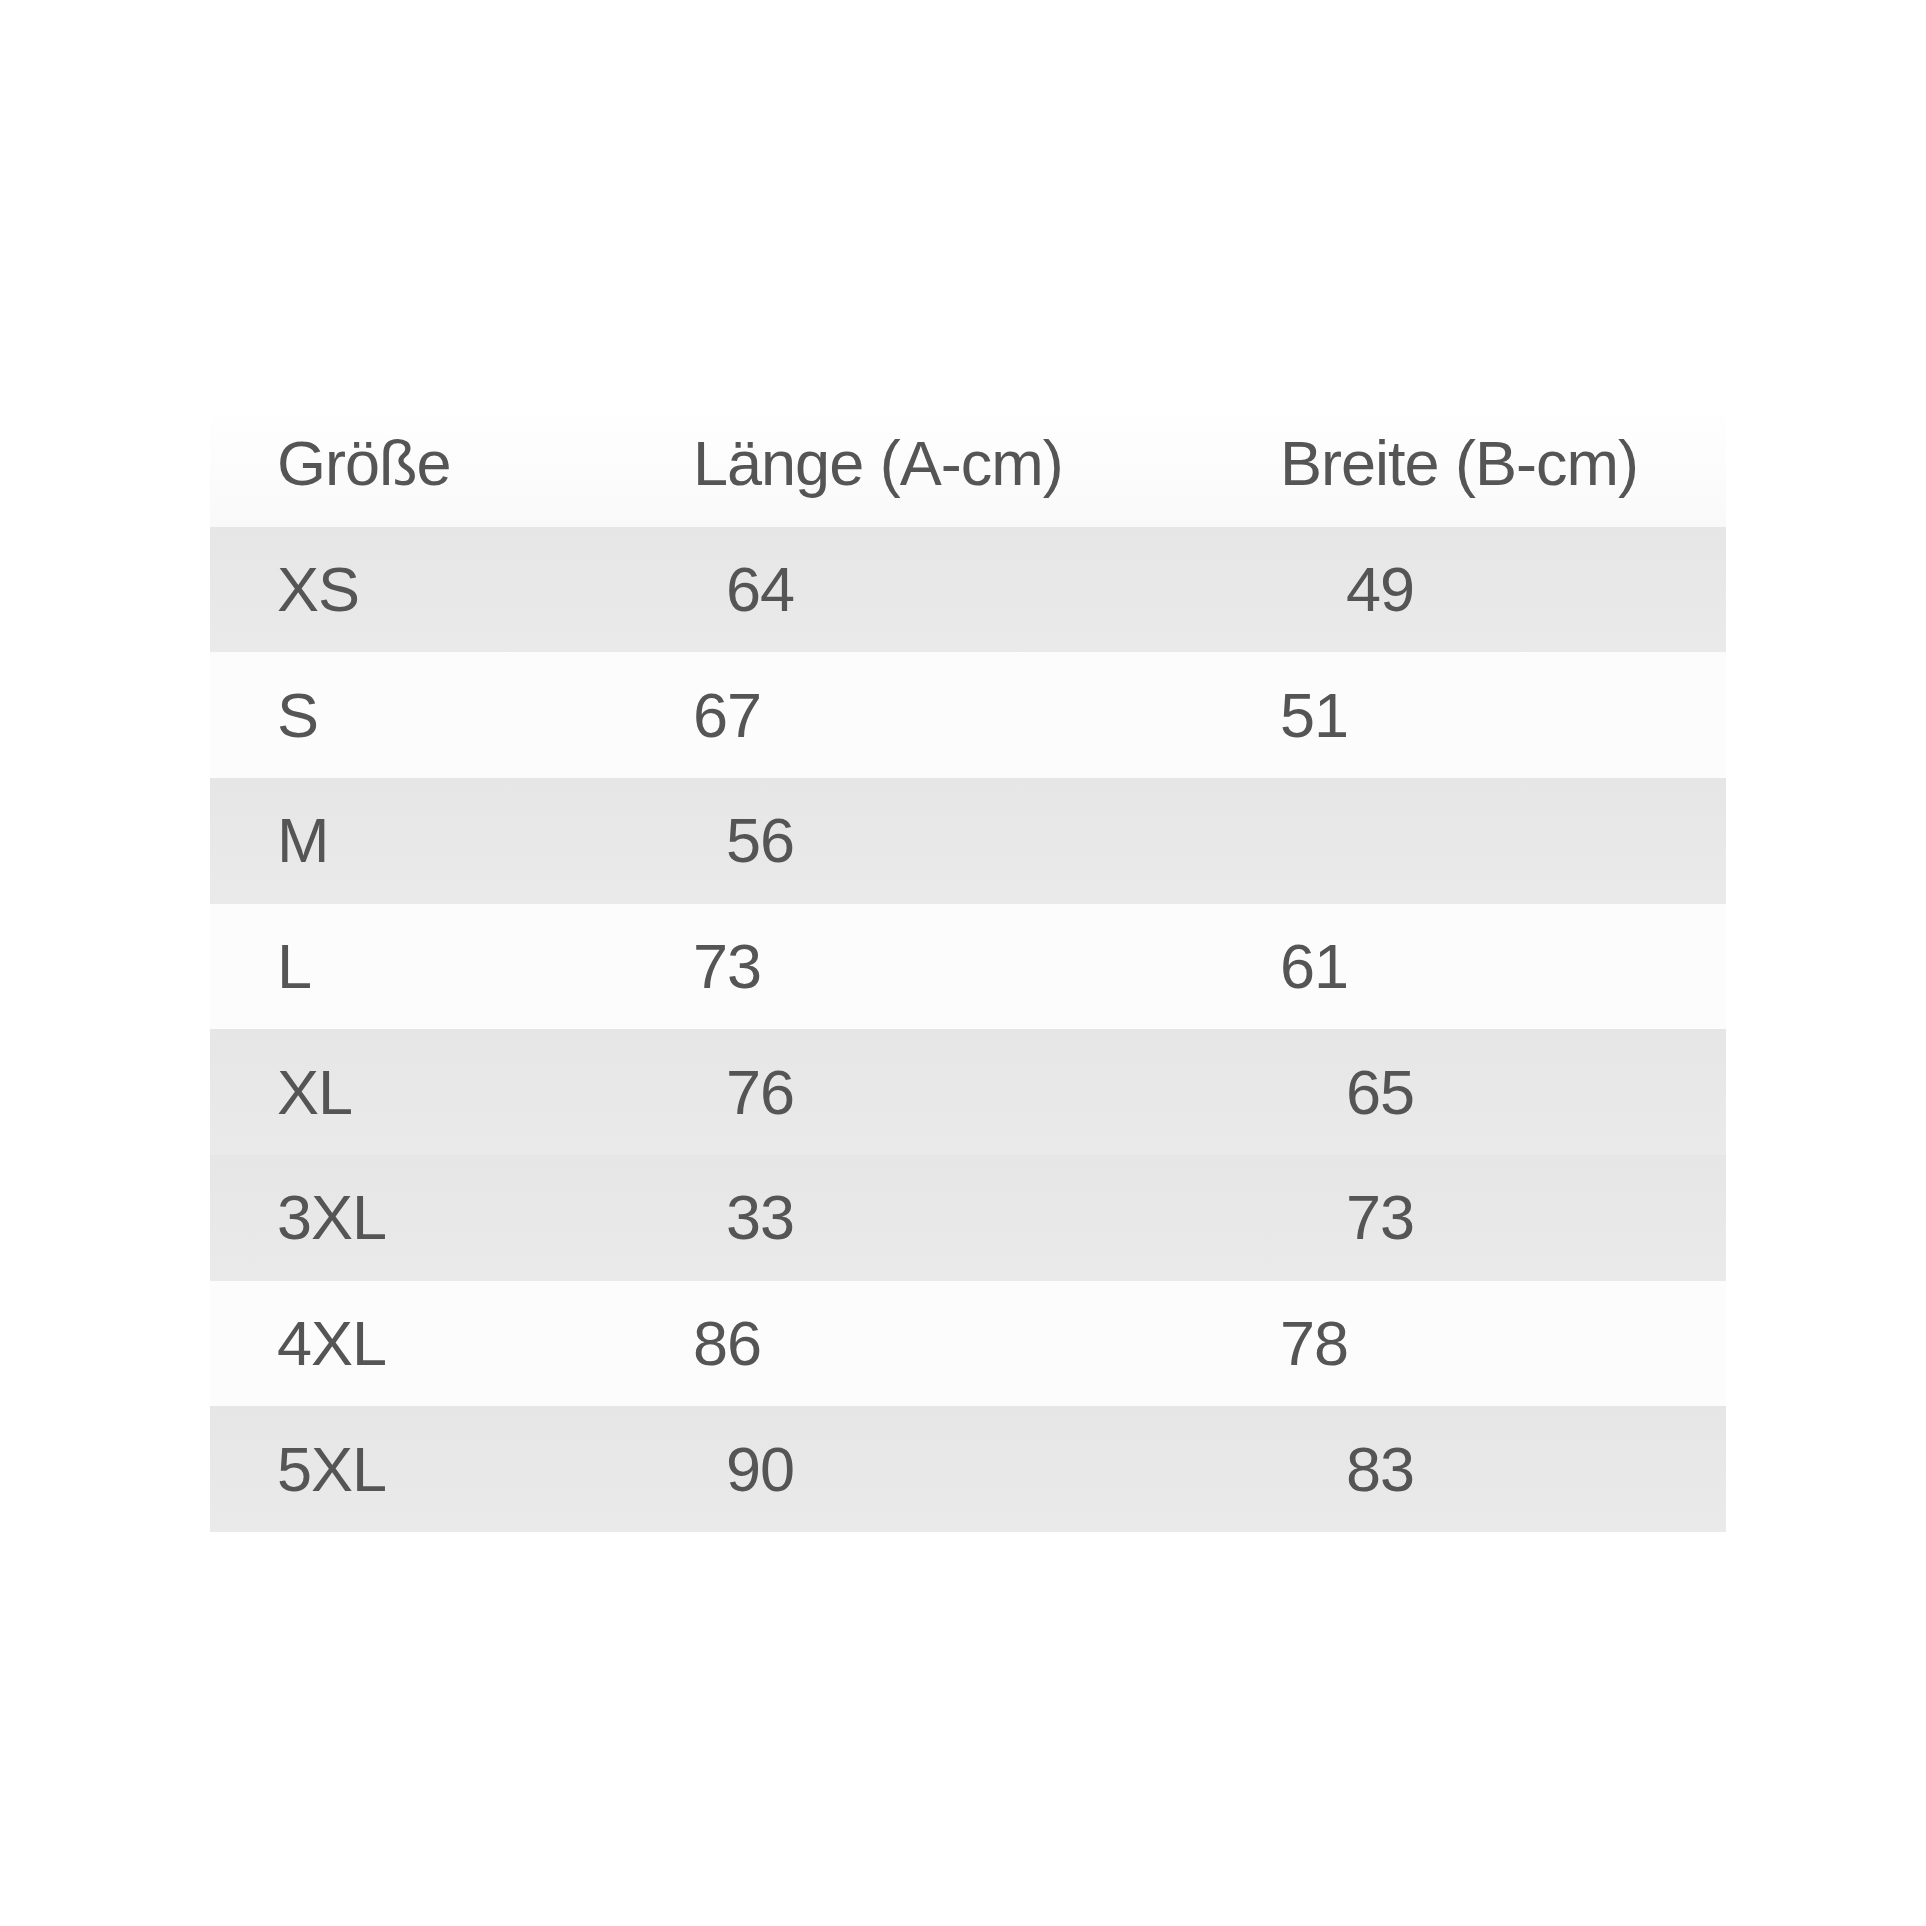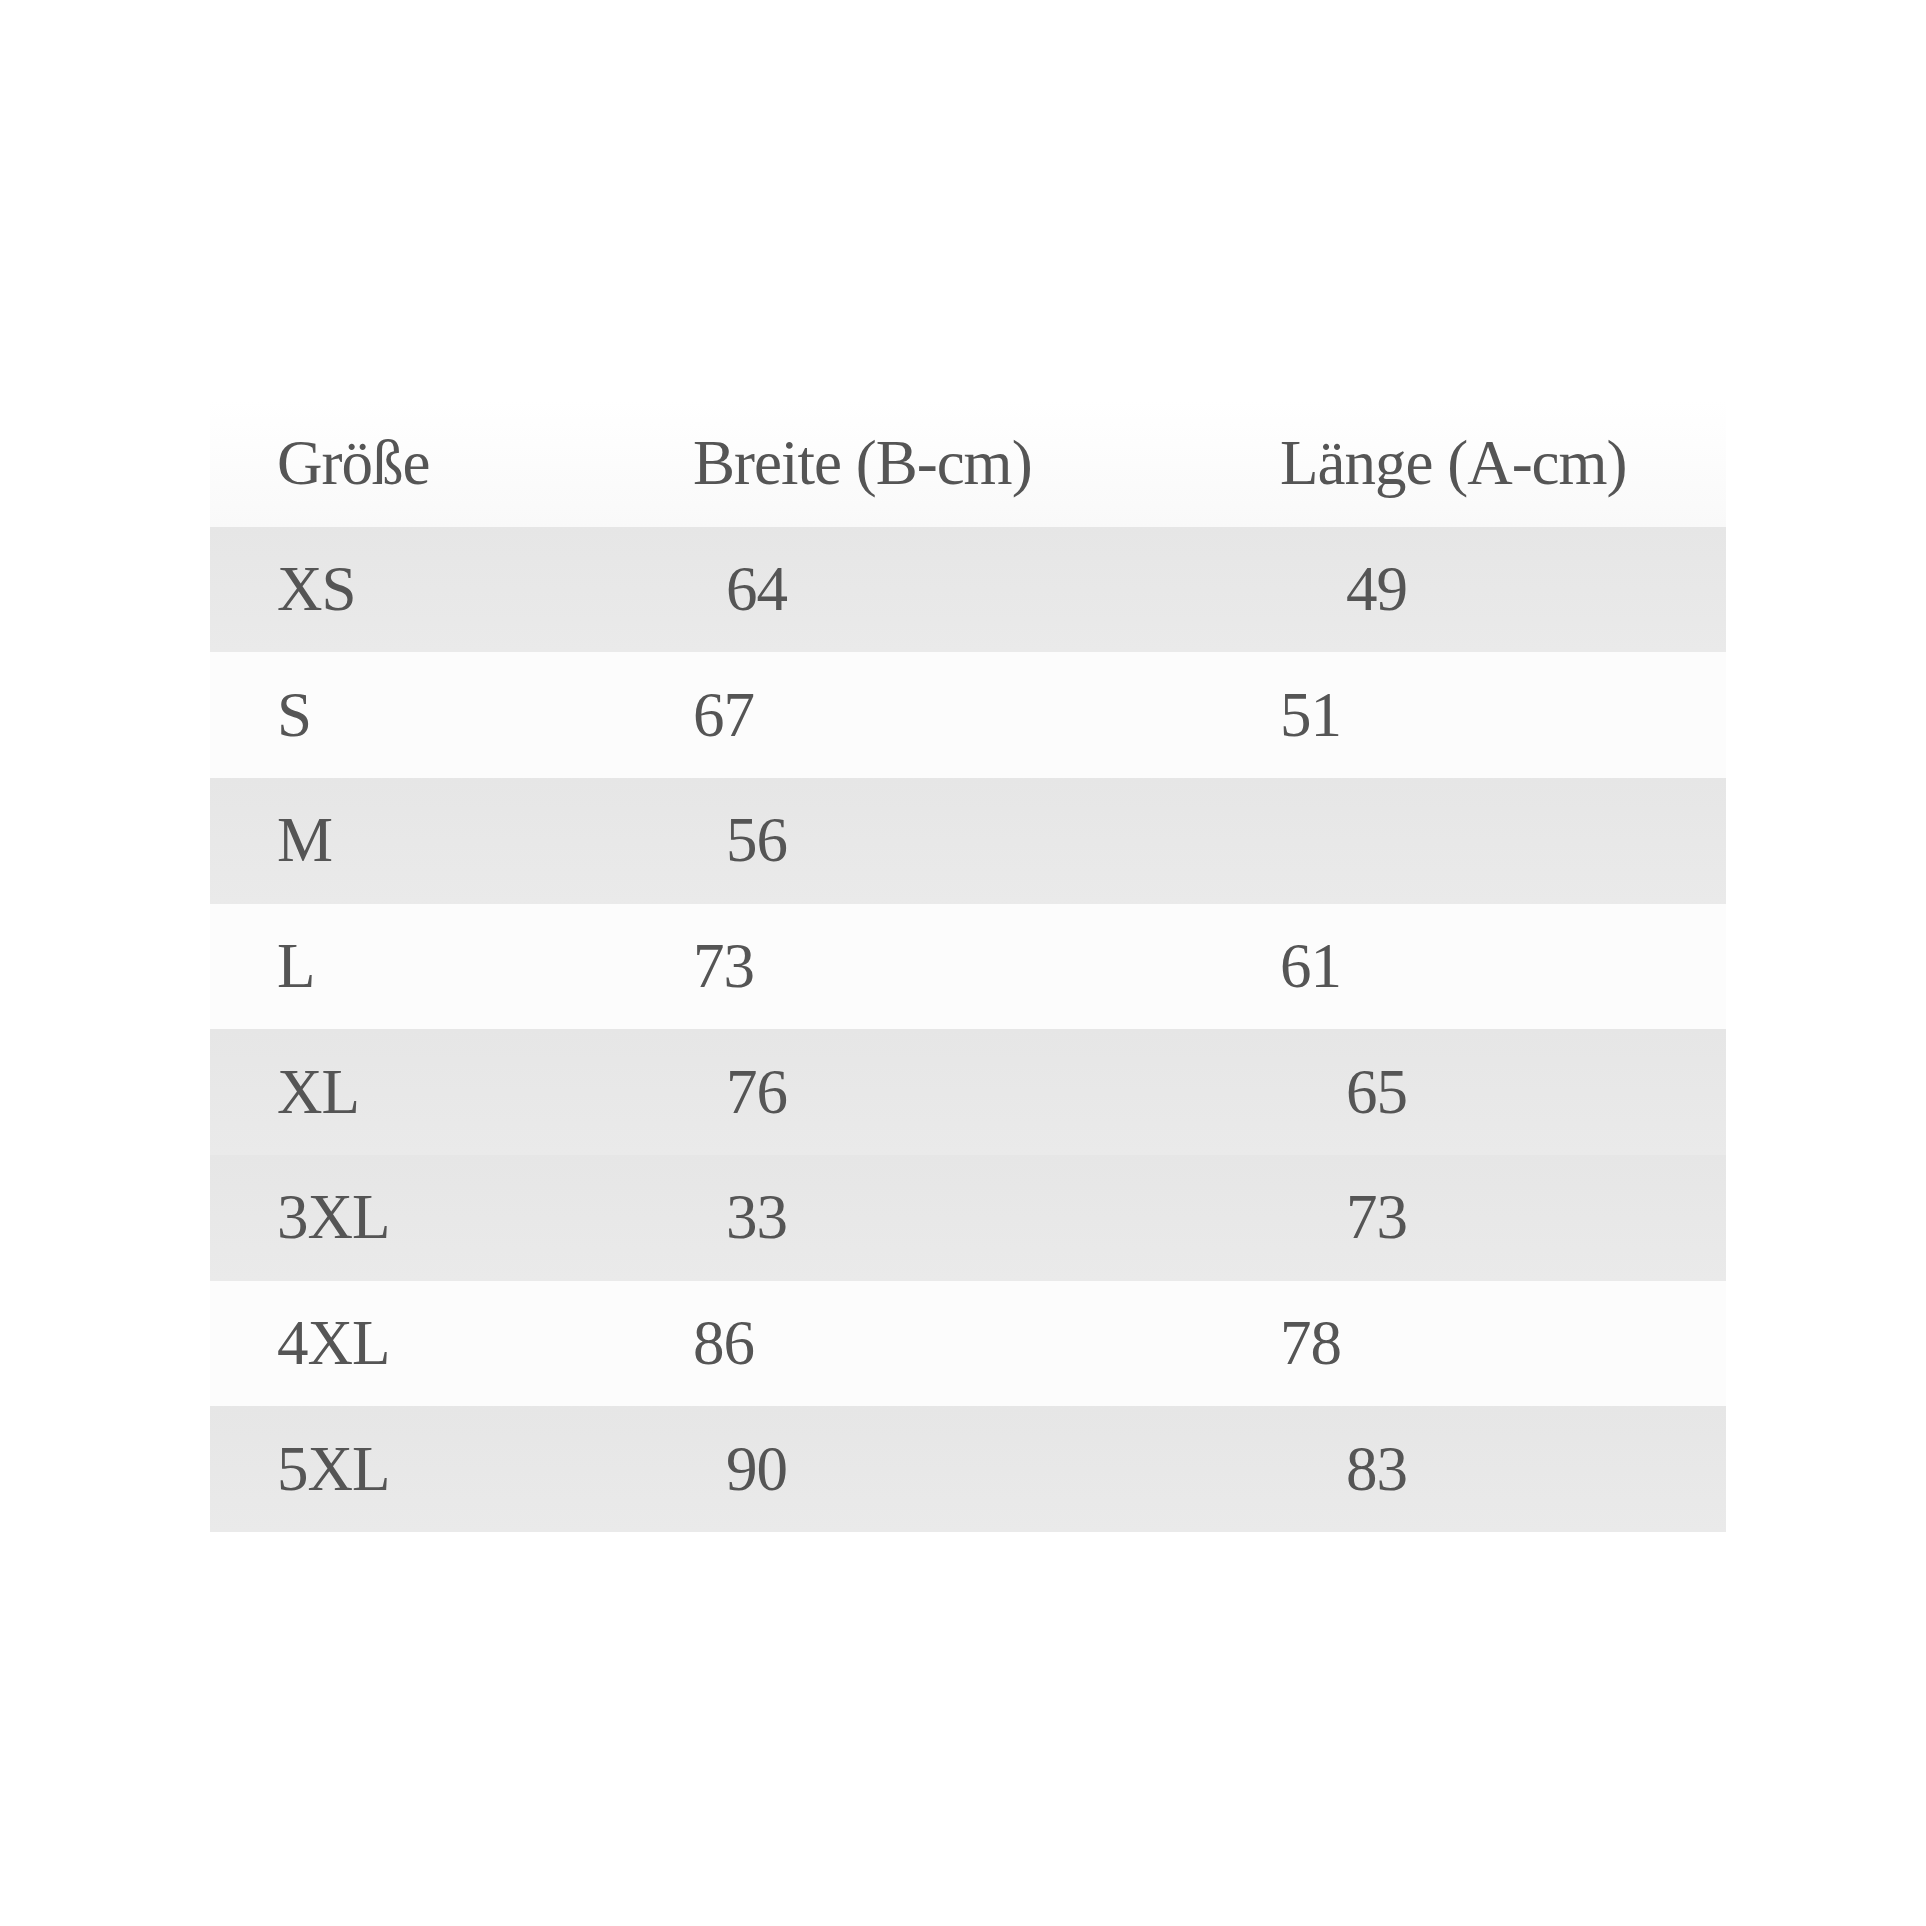--- a/index.html
+++ b/index.html
@@ -15,21 +15,20 @@
     position: relative;
   }
   .size-table {
     position: absolute;
     left: 210px;
     top: 401px;
     width: 1516px;
     height: 1131px;
     display: flex;
     flex-direction: column;
-    font-family: Liberation Serif, serif;
   }
   .row {
     flex: 1 1 0;
     display: grid;
     grid-template-columns: 416px 587px 1fr;
     align-items: center;
     padding-left: 67px;
     box-sizing: border-box;
     background: #fcfcfc;
   }
@@ -48,22 +47,22 @@
     line-height: 1;
   }
 </style>
 </head>
 <body>
 
 <div class="size-table">
 
   <div class="row header">
     <div class="cell">Größe</div>
+    <div class="cell">Länge (A-cm)</div>
     <div class="cell">Breite (B-cm)</div>
-    <div class="cell">Länge (A-cm)</div>
   </div>
 
   <div class="row stripe">
     <div class="cell">XS</div>
     <div class="cell">64</div>
     <div class="cell">49</div>
   </div>
 
   <div class="row">
     <div class="cell">S</div>

